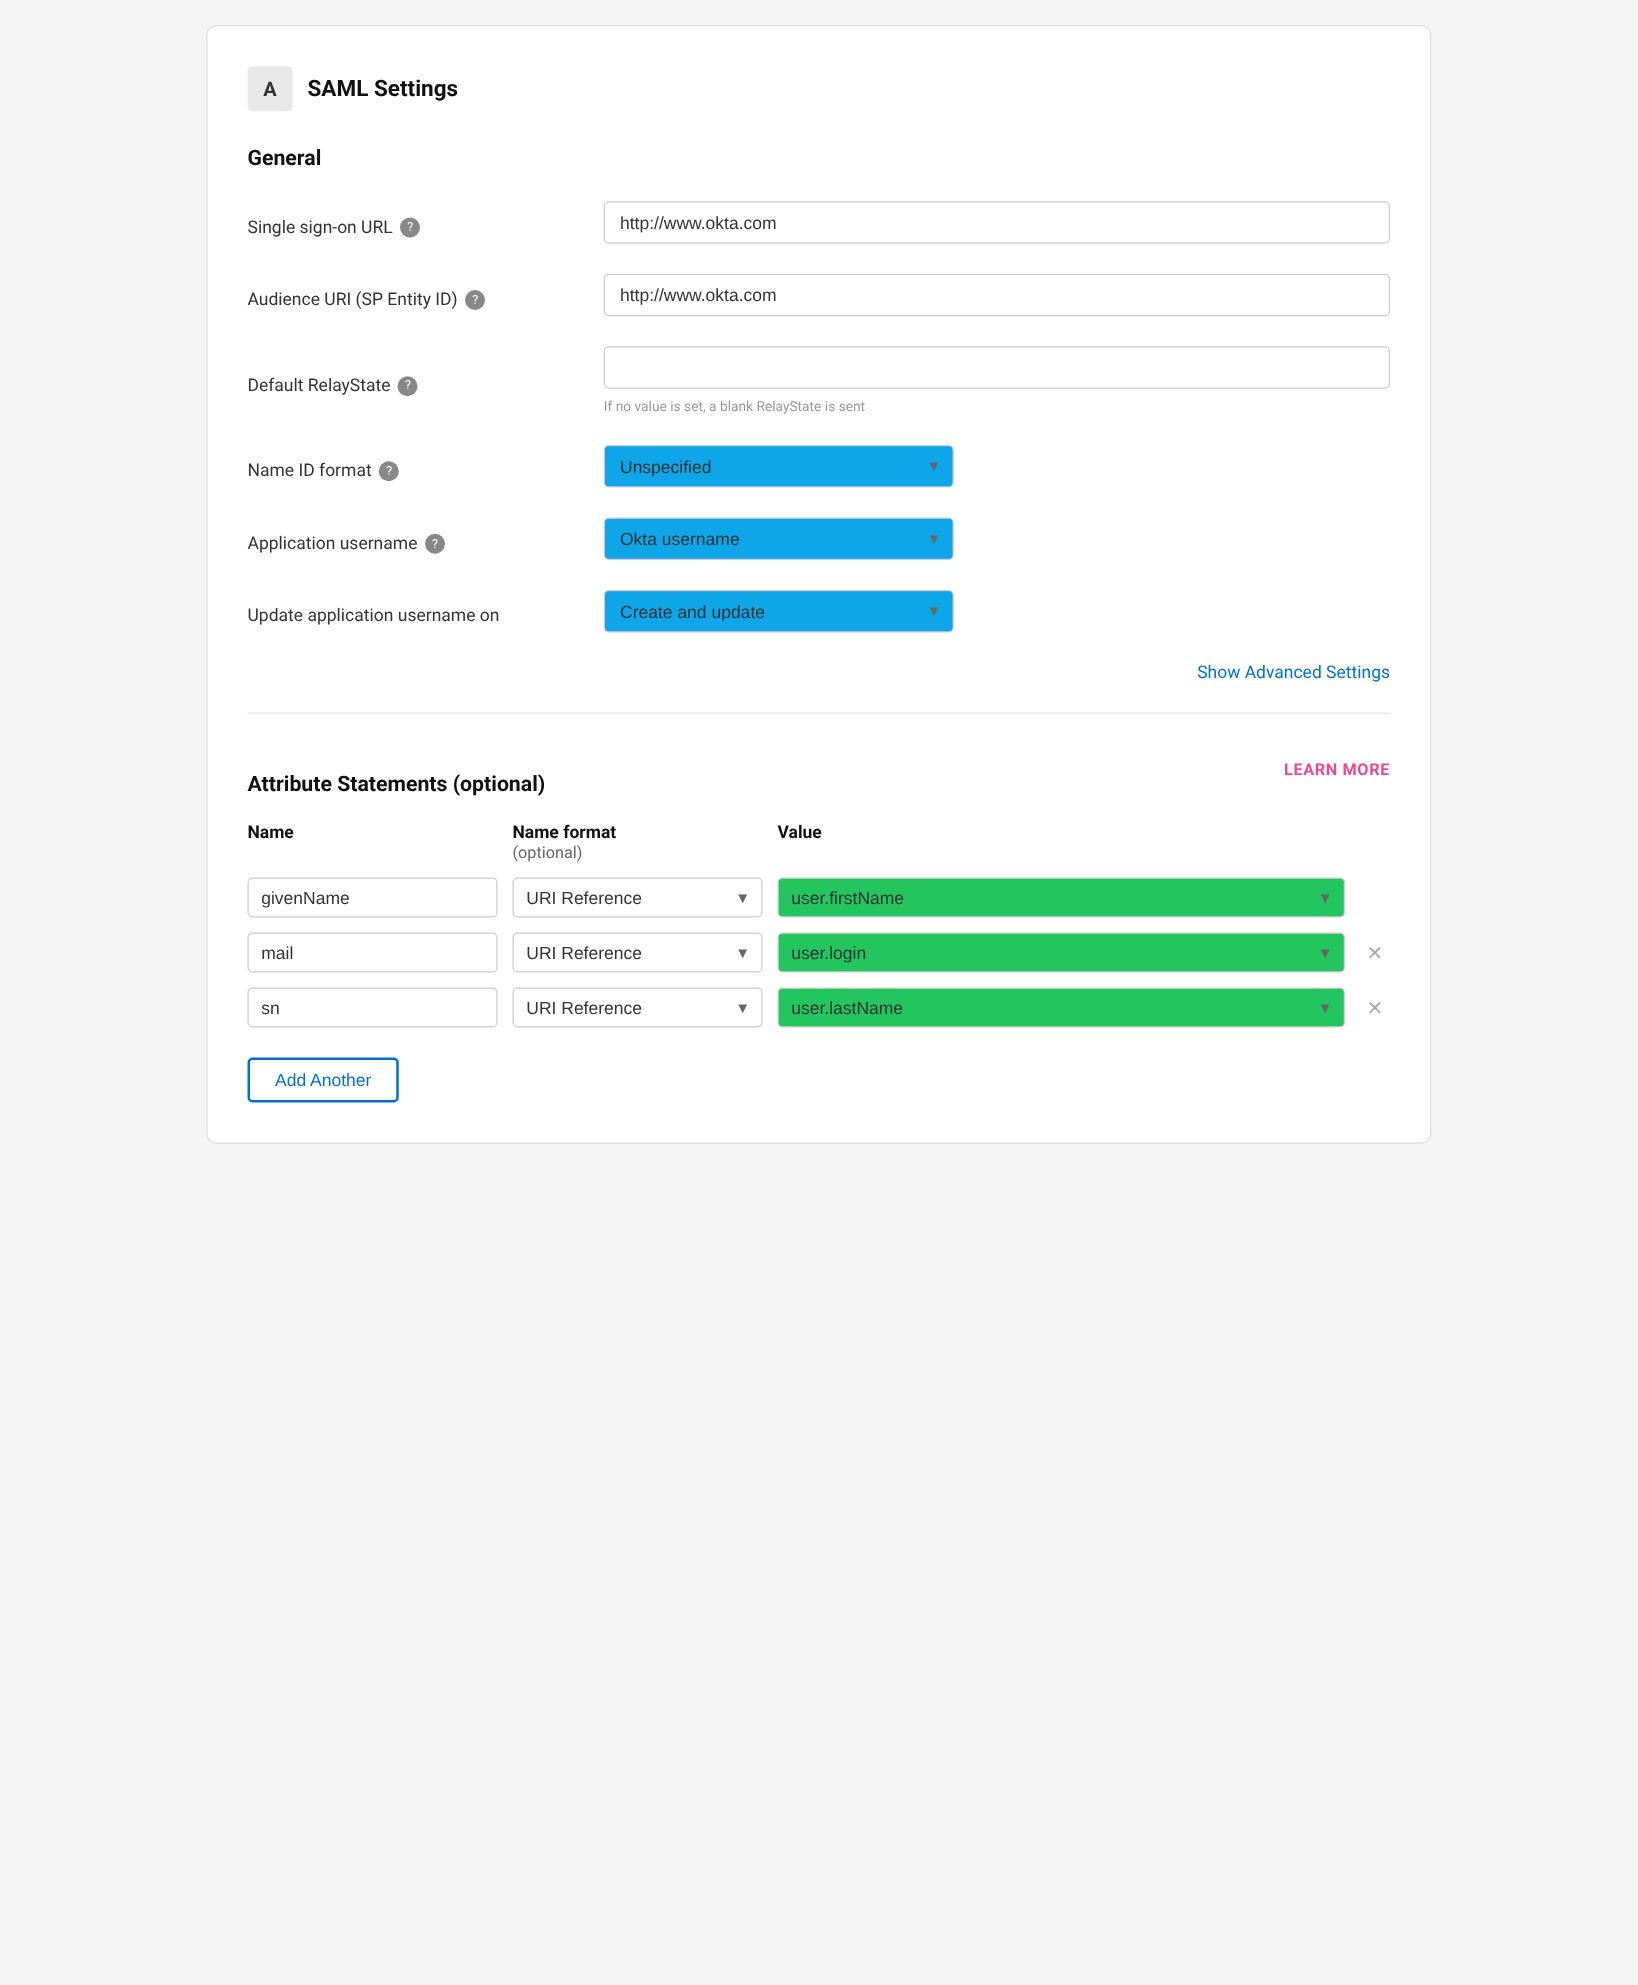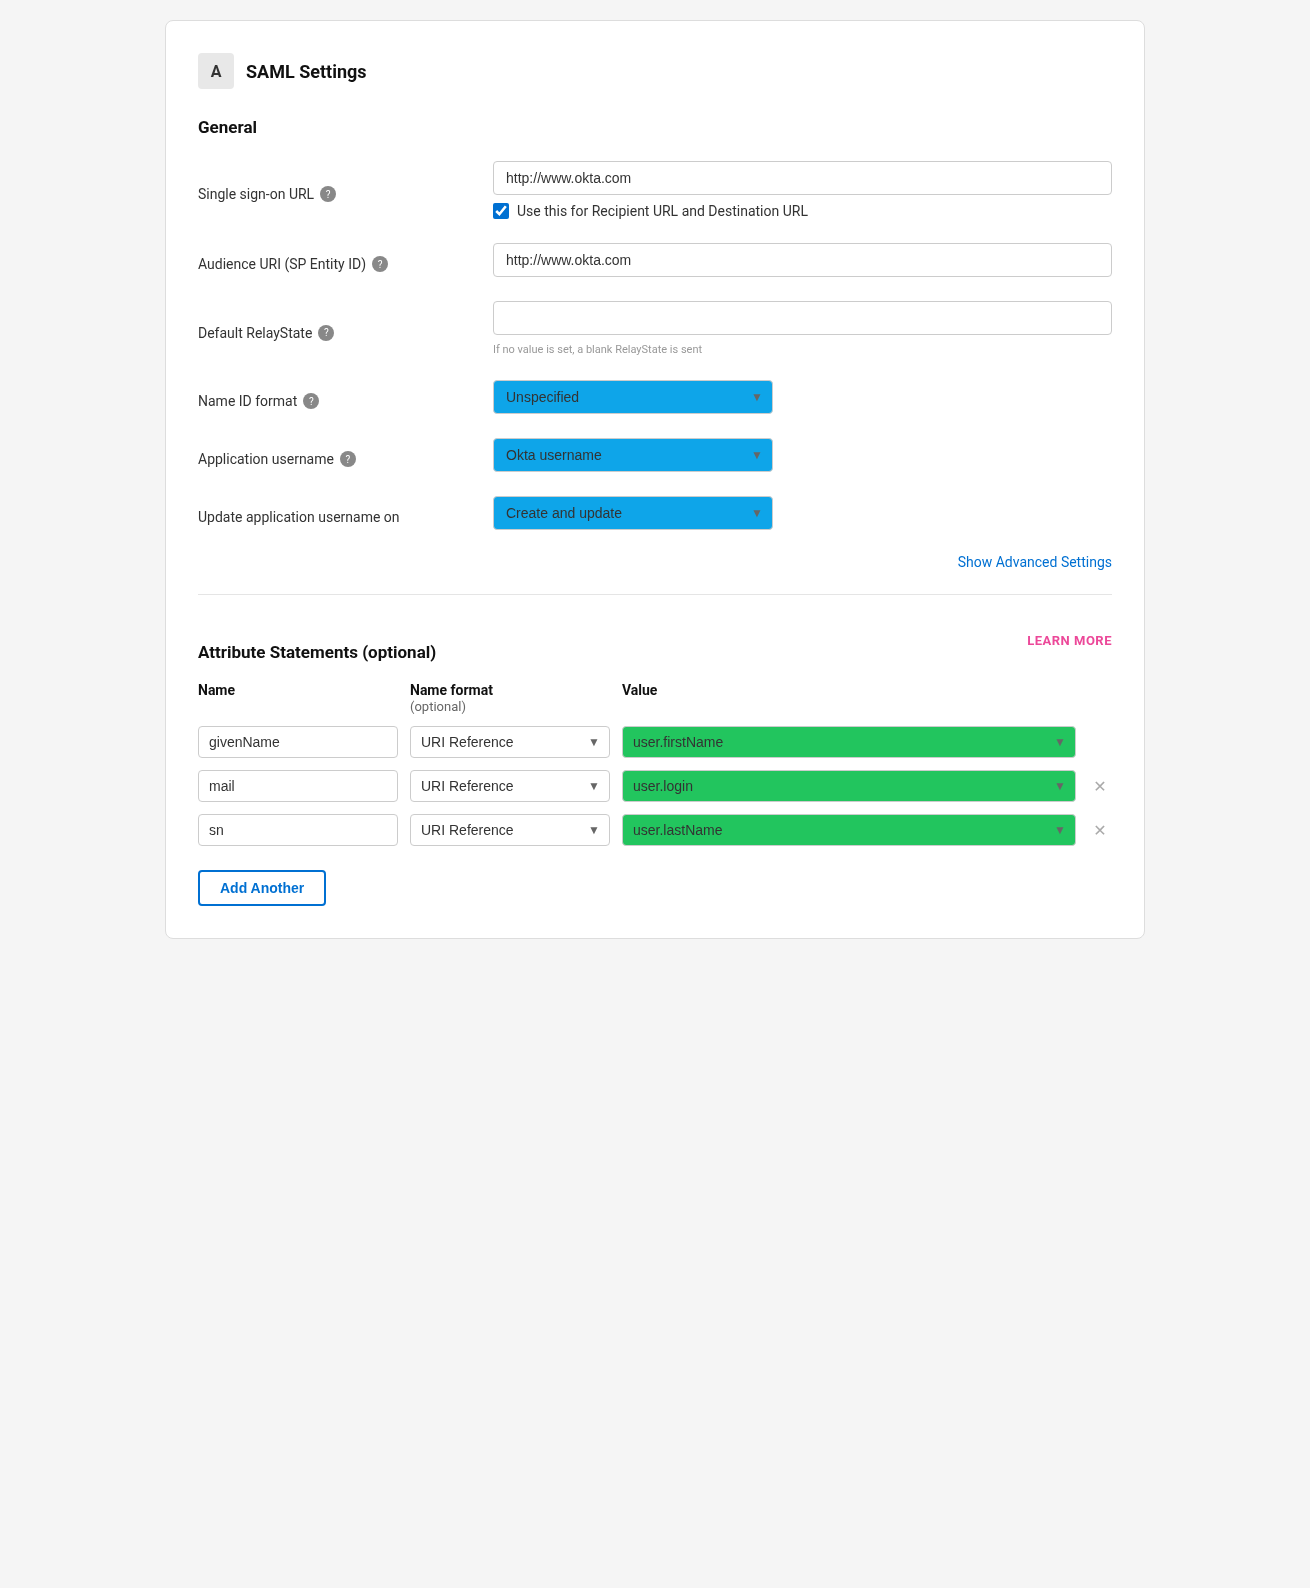--- a/index.html
+++ b/index.html
@@ -77,21 +77,20 @@
       align-items: center;
       justify-content: center;
       cursor: pointer;
       flex-shrink: 0;
     }
     .form-field {
       flex: 1;
       display: flex;
       flex-direction: column;
       gap: 8px;
-      margin-left: 10px;
     }
     .text-input {
       width: 100%;
       padding: 8px 12px;
       border: 1px solid #ccc;
       border-radius: 4px;
       font-size: 14px;
       color: #333;
       outline: none;
     }
@@ -266,21 +265,21 @@
       flex-shrink: 0;
     }
     .add-another-btn {
       margin-top: 12px;
       padding: 8px 20px;
       border: 2px solid #0070d2;
       border-radius: 4px;
       background: #fff;
       color: #0070d2;
       font-size: 14px;
-      font-weight: 700;
+      font-weight: 400;
       cursor: pointer;
     }
   </style>
 </head>
 <body>
 
 <div class="card">
 
   <div class="card-header">
     <div class="header-badge">A</div>
@@ -290,24 +289,20 @@
   <div>
     <div class="section-title">General</div>
 
     <div class="form-row">
       <div class="form-label">
         <span>Single sign-on URL</span>
         <span class="help-icon">?</span>
       </div>
       <div class="form-field">
         <input type="text" class="text-input" value="http://www.okta.com" style="">
-        <div class="checkbox-row">
-          <input type="checkbox" class="checkbox-input" checked="" style="">
-          <label>Use this for Recipient URL and Destination URL</label>
-        </div>
       </div>
     </div>
 
     <div class="form-row">
       <div class="form-label">
         <span>Audience URI (SP Entity ID)</span>
         <span class="help-icon">?</span>
       </div>
       <div class="form-field">
         <input type="text" class="text-input" value="http://www.okta.com" style="">

